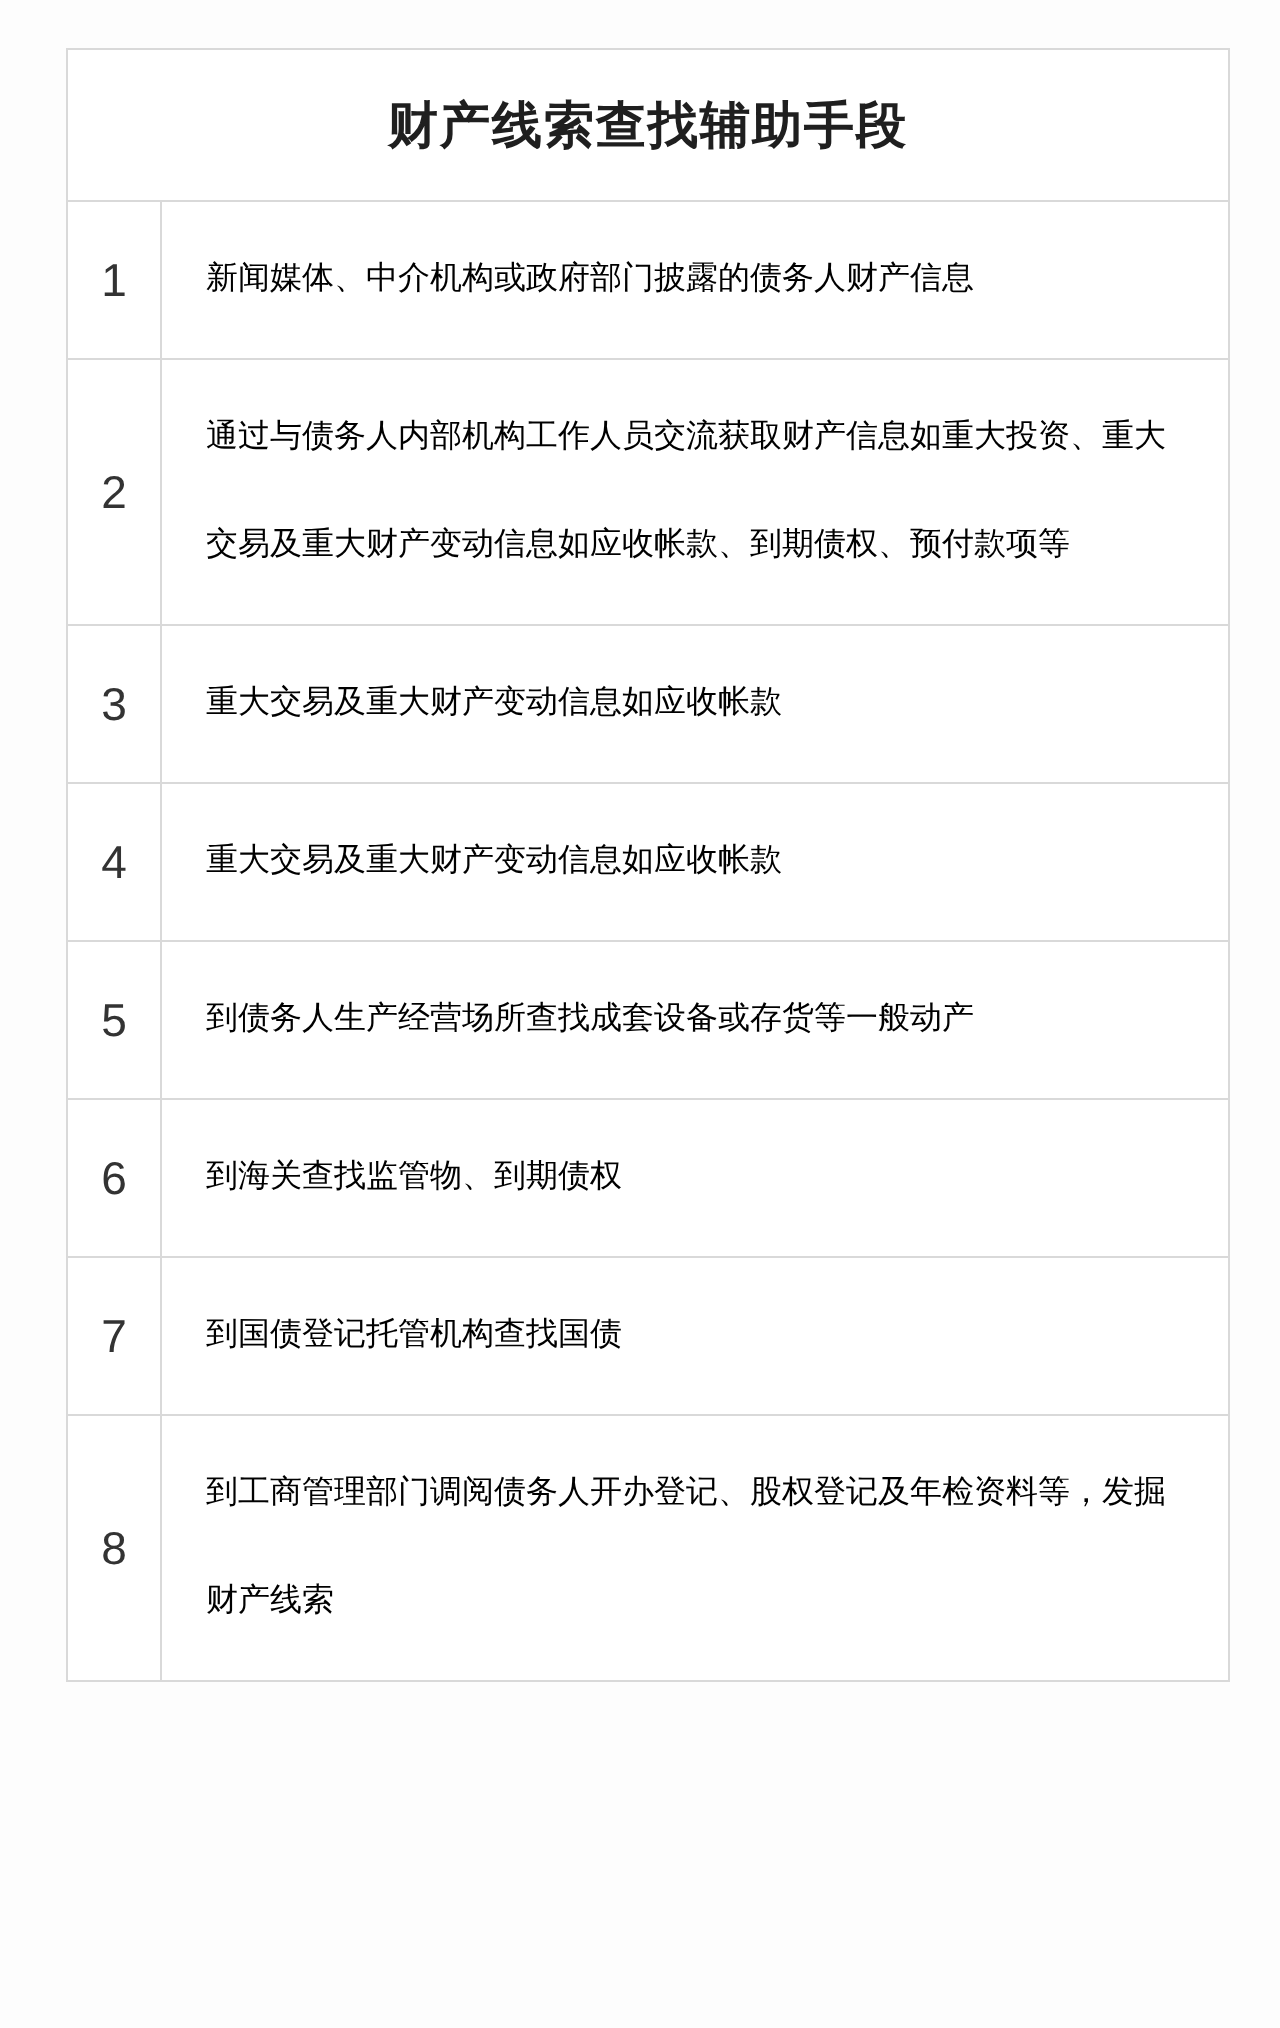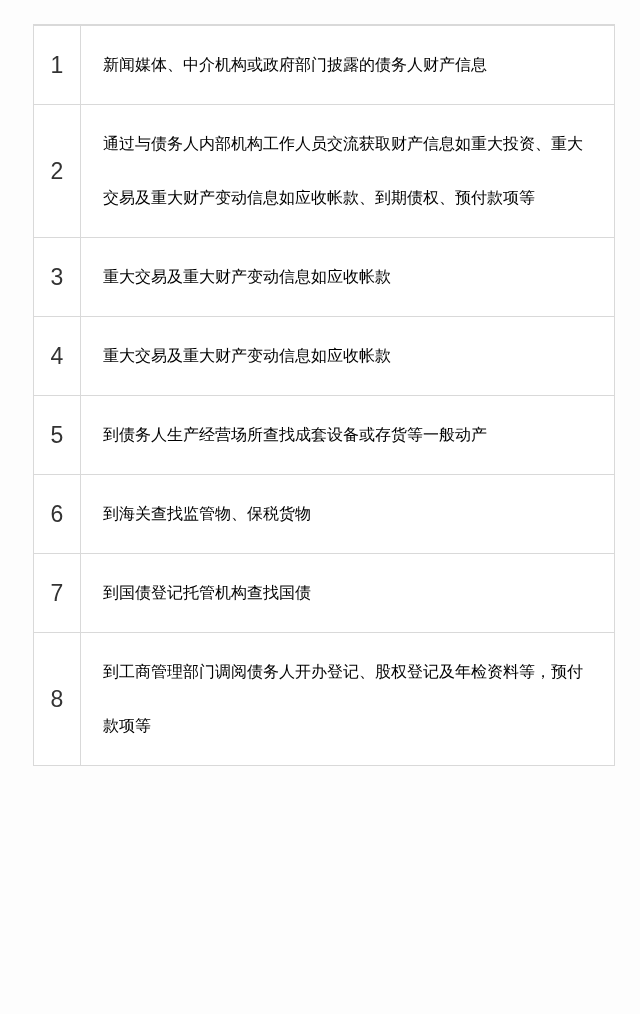--- a/index.html
+++ b/index.html
@@ -63,20 +63,23 @@
     word-break: break-all;
     overflow-wrap: anywhere;
   }
 </style>
 </head>
 <body>
 
 <div class="page">
   <div class="asset-table">
 
+    <div class="header-row">
+      <span class="title">财产线索查找辅助手段</span>
+    </div>
 
     <div class="t-row">
       <div class="cell-num">1</div>
       <div class="cell-text">
         <span class="txt">新闻媒体、中介机构或政府部门披露的债务人财产信息</span>
       </div>
     </div>
 
     <div class="t-row">
       <div class="cell-num">2</div>
@@ -102,32 +105,32 @@
     <div class="t-row">
       <div class="cell-num">5</div>
       <div class="cell-text">
         <span class="txt">到债务人生产经营场所查找成套设备或存货等一般动产</span>
       </div>
     </div>
 
     <div class="t-row">
       <div class="cell-num">6</div>
       <div class="cell-text">
-        <span class="txt">到海关查找监管物、保税货物</span>
+        <span class="txt">到海关查找监管物、到期债权</span>
       </div>
     </div>
 
     <div class="t-row">
       <div class="cell-num">7</div>
       <div class="cell-text">
         <span class="txt">到国债登记托管机构查找国债</span>
       </div>
     </div>
 
     <div class="t-row">
       <div class="cell-num">8</div>
       <div class="cell-text">
-        <span class="txt">到工商管理部门调阅债务人开办登记、股权登记及年检资料等，预付款项等</span>
+        <span class="txt">到工商管理部门调阅债务人开办登记、股权登记及年检资料等，发掘财产线索</span>
       </div>
     </div>
 
   </div>
 </div>
 
 </body></html>

